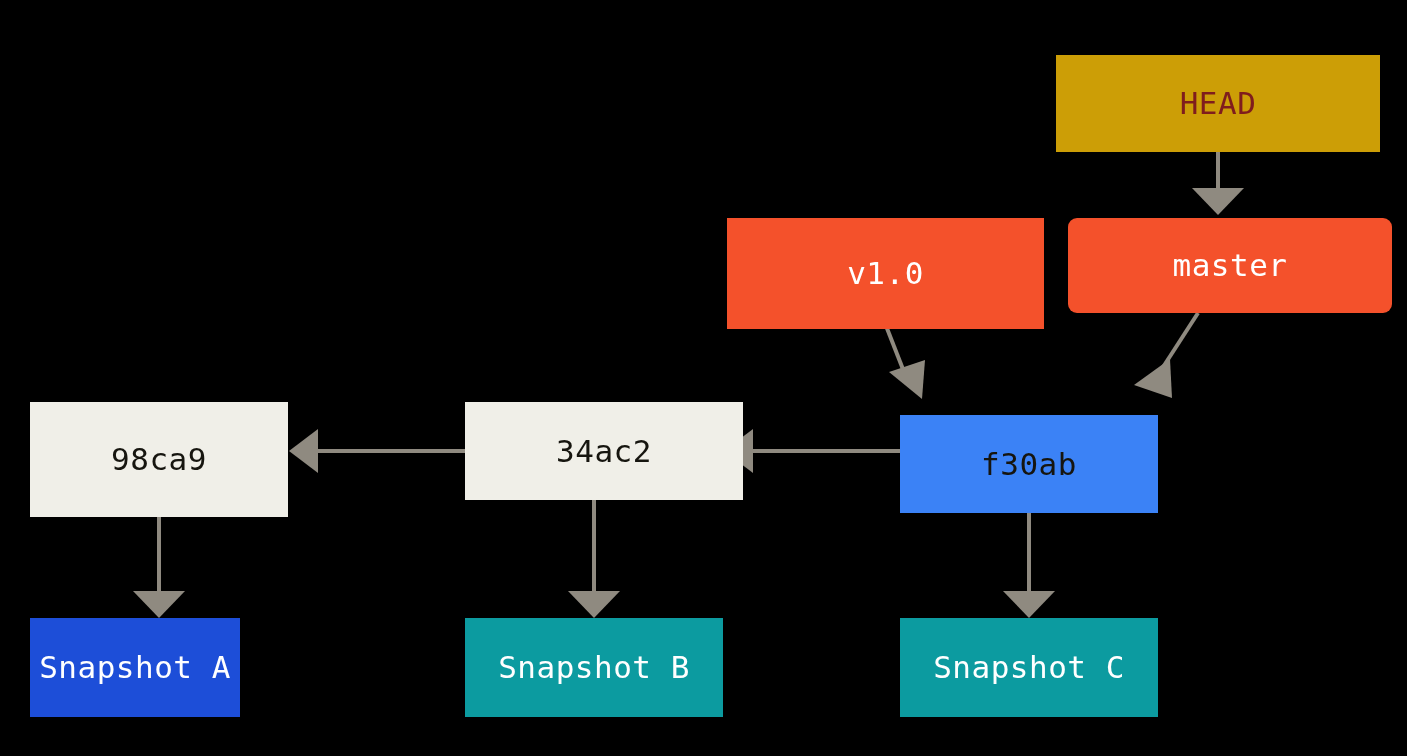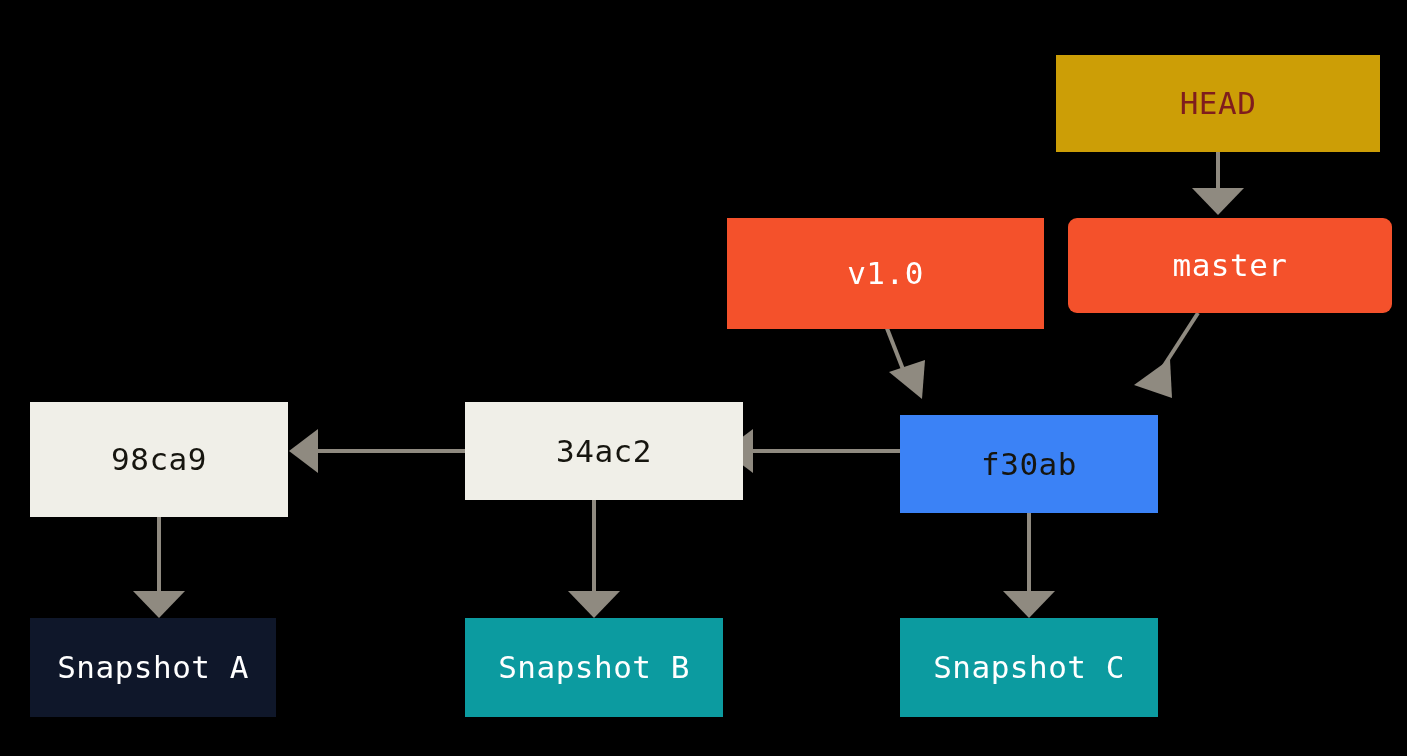--- a/index.html
+++ b/index.html
@@ -120,21 +120,21 @@
   </div>
 
   <div class="node node-commit" id="n-commit_34ac2" style="left: 465px; top: 402px; width: 278px; height: 98px; background: rgb(240, 239, 232); color: rgb(22, 21, 15);">
     <span>34ac2</span>
   </div>
 
   <div class="node node-commit" id="n-commit_f30ab" style="left: 900px; top: 402px; width: 258px; height: 98px; background: #3b82f6; color: rgb(22, 21, 15); margin-top: 13px;">
     <span>f30ab</span>
   </div>
 
-  <div class="node node-snapshot" id="n-snapshot_a" style="left: 30px; top: 618px; width: 246px; height: 99px; background: #0f172a; color: rgb(255, 255, 255);">
+  <div class="node node-snapshot" id="n-snapshot_a" style="left: 30px; top: 618px; width: 210px; height: 99px; background: #1d4ed8; color: rgb(255, 255, 255);">
     <span>Snapshot A</span>
   </div>
 
   <div class="node node-snapshot" id="n-snapshot_c" style="left: 900px; top: 618px; width: 258px; height: 99px; background: rgb(12, 155, 160); color: rgb(255, 255, 255);">
     <span>Snapshot C</span>
   </div>
 
   <div class="node node-snapshot" id="n-snapshot_b" style="left: 465px; top: 618px; width: 258px; height: 99px; background: rgb(12, 155, 160); color: rgb(255, 255, 255);">
     <span>Snapshot B</span>
   </div>

